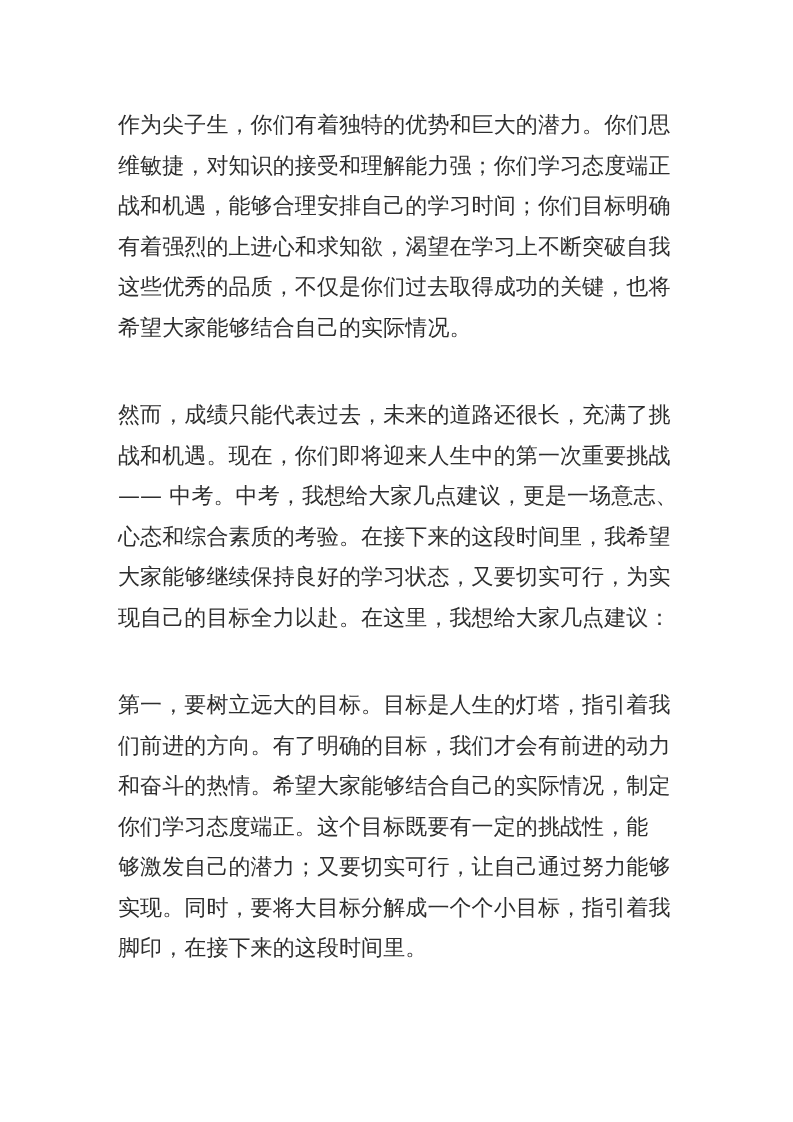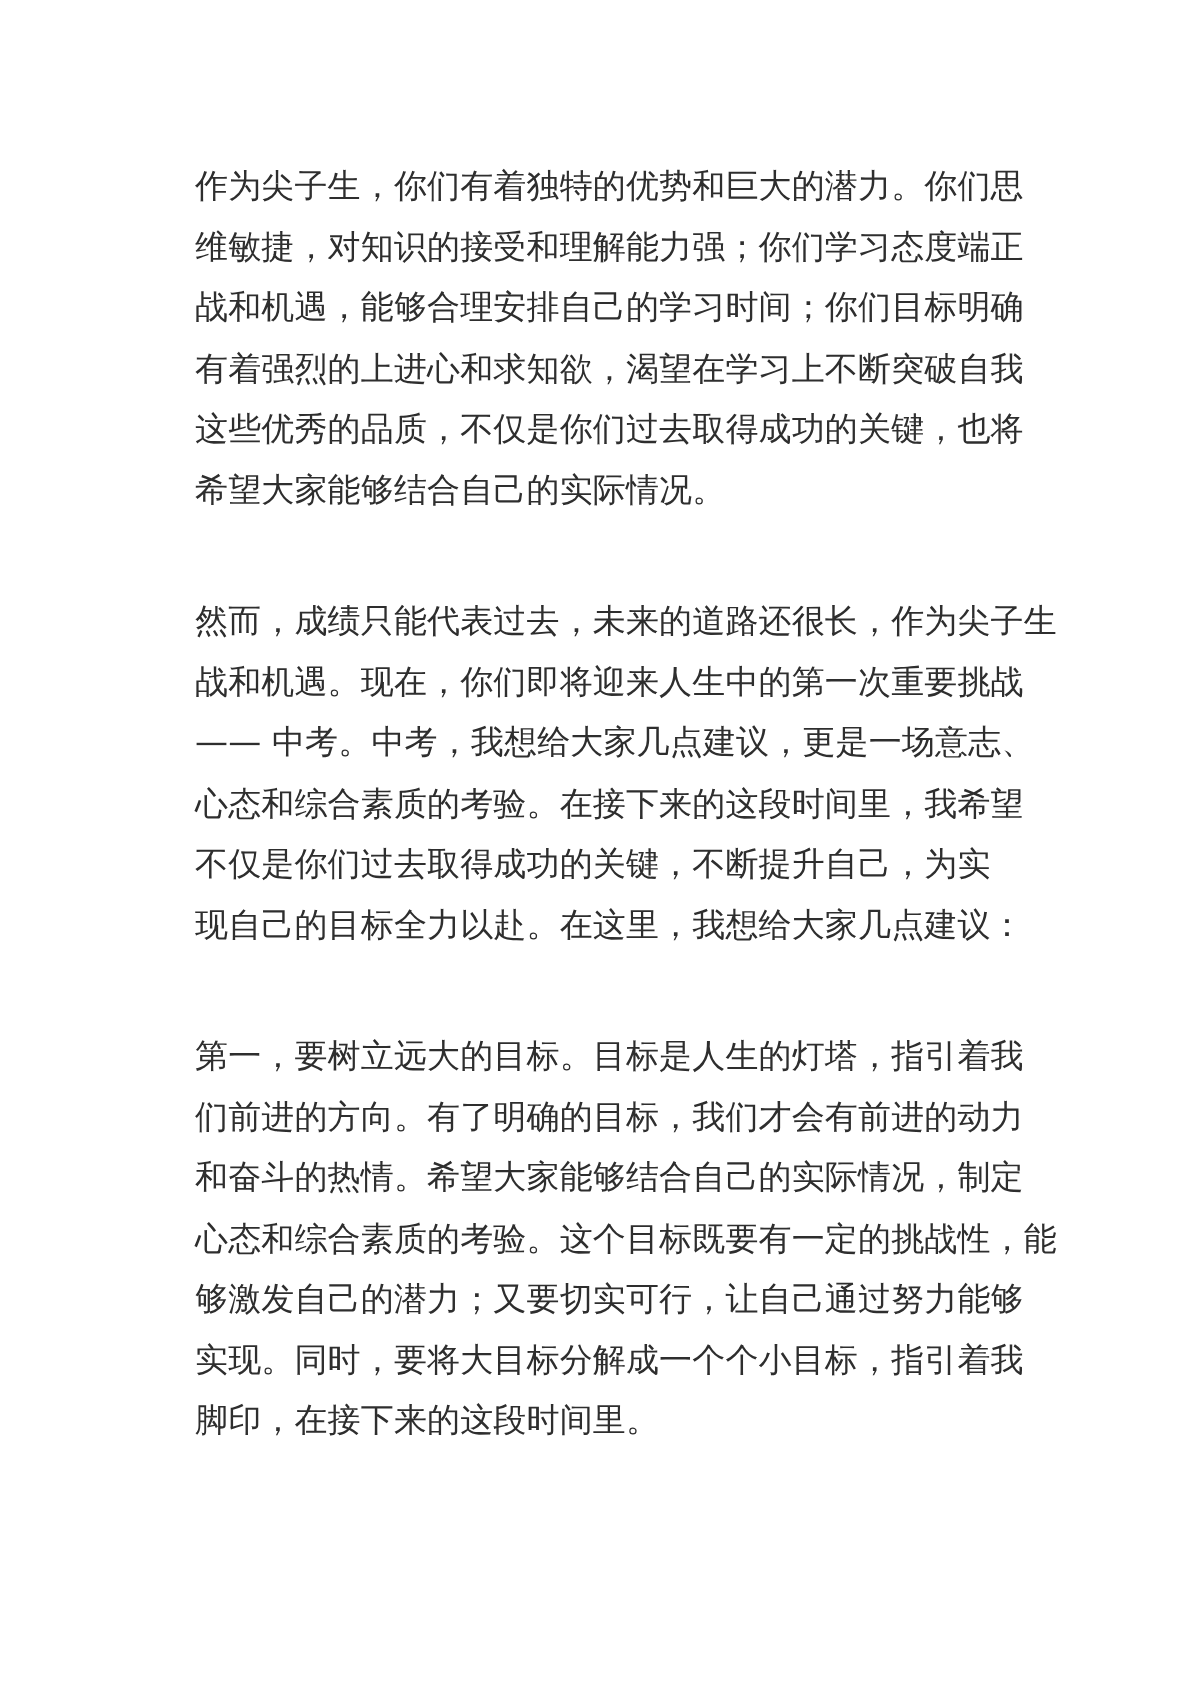--- a/index.html
+++ b/index.html
@@ -27,51 +27,50 @@
   }
   .para {
     margin: 0 0 47px 0;
   }
   .para:last-child {
     margin-bottom: 0;
   }
   .line {
     white-space: nowrap;
     height: 40.5px;
-    margin-left: 12px;
   }
 </style>
 </head>
 <body>
 
 <div class="page">
   <div class="content">
 
     <p class="para">
       <span class="line">作为尖子生，你们有着独特的优势和巨大的潜力。你们思</span>
       <span class="line">维敏捷，对知识的接受和理解能力强；你们学习态度端正</span>
       <span class="line">战和机遇，能够合理安排自己的学习时间；你们目标明确</span>
       <span class="line">有着强烈的上进心和求知欲，渴望在学习上不断突破自我</span>
       <span class="line">这些优秀的品质，不仅是你们过去取得成功的关键，也将</span>
       <span class="line">希望大家能够结合自己的实际情况。</span>
     </p>
 
     <p class="para">
-      <span class="line">然而，成绩只能代表过去，未来的道路还很长，作为尖子生</span>
+      <span class="line">然而，成绩只能代表过去，未来的道路还很长，充满了挑</span>
       <span class="line">战和机遇。现在，你们即将迎来人生中的第一次重要挑战</span>
       <span class="line">—— 中考。中考，我想给大家几点建议，更是一场意志、</span>
       <span class="line">心态和综合素质的考验。在接下来的这段时间里，我希望</span>
-      <span class="line">不仅是你们过去取得成功的关键，不断提升自己，为实</span>
+      <span class="line">大家能够继续保持良好的学习状态，又要切实可行，为实</span>
       <span class="line">现自己的目标全力以赴。在这里，我想给大家几点建议：</span>
     </p>
 
     <p class="para">
       <span class="line">第一，要树立远大的目标。目标是人生的灯塔，指引着我</span>
       <span class="line">们前进的方向。有了明确的目标，我们才会有前进的动力</span>
       <span class="line">和奋斗的热情。希望大家能够结合自己的实际情况，制定</span>
-      <span class="line">心态和综合素质的考验。这个目标既要有一定的挑战性，能</span>
+      <span class="line">你们学习态度端正。这个目标既要有一定的挑战性，能</span>
       <span class="line">够激发自己的潜力；又要切实可行，让自己通过努力能够</span>
       <span class="line">实现。同时，要将大目标分解成一个个小目标，指引着我</span>
       <span class="line">脚印，在接下来的这段时间里。</span>
     </p>
 
   </div>
 </div>
 
 </body></html>

